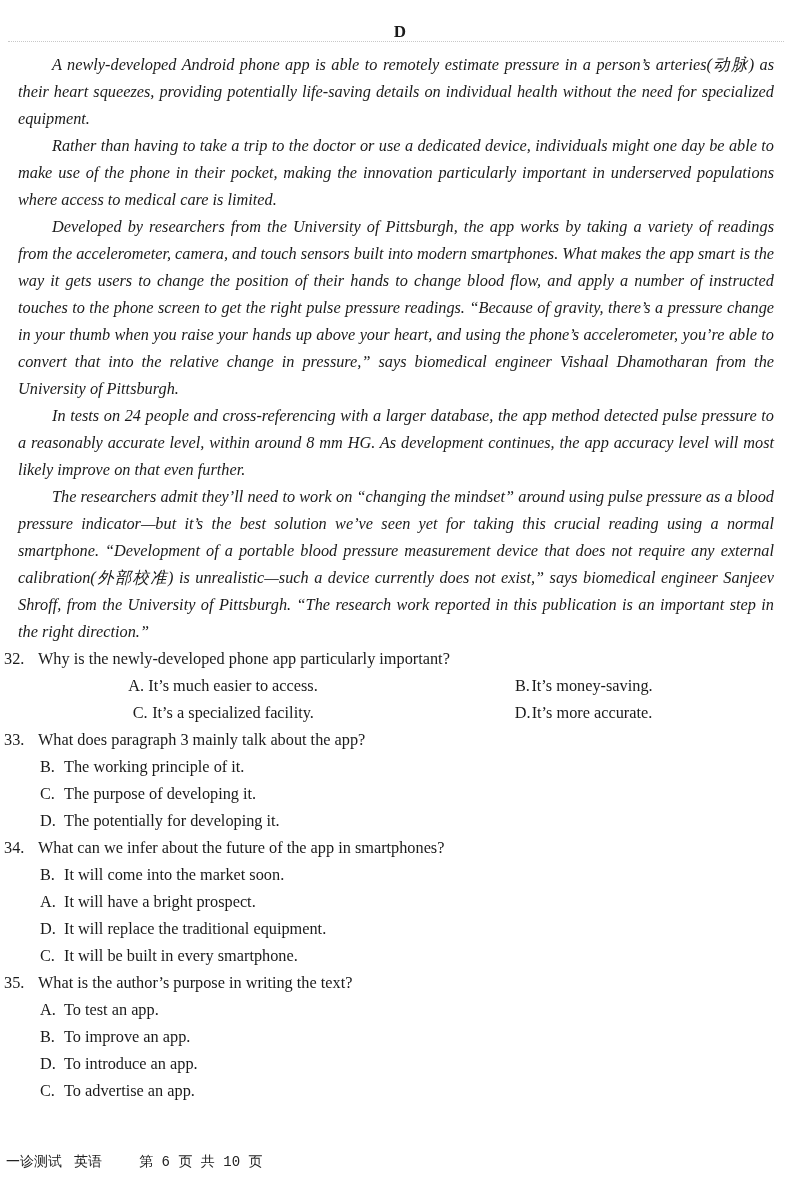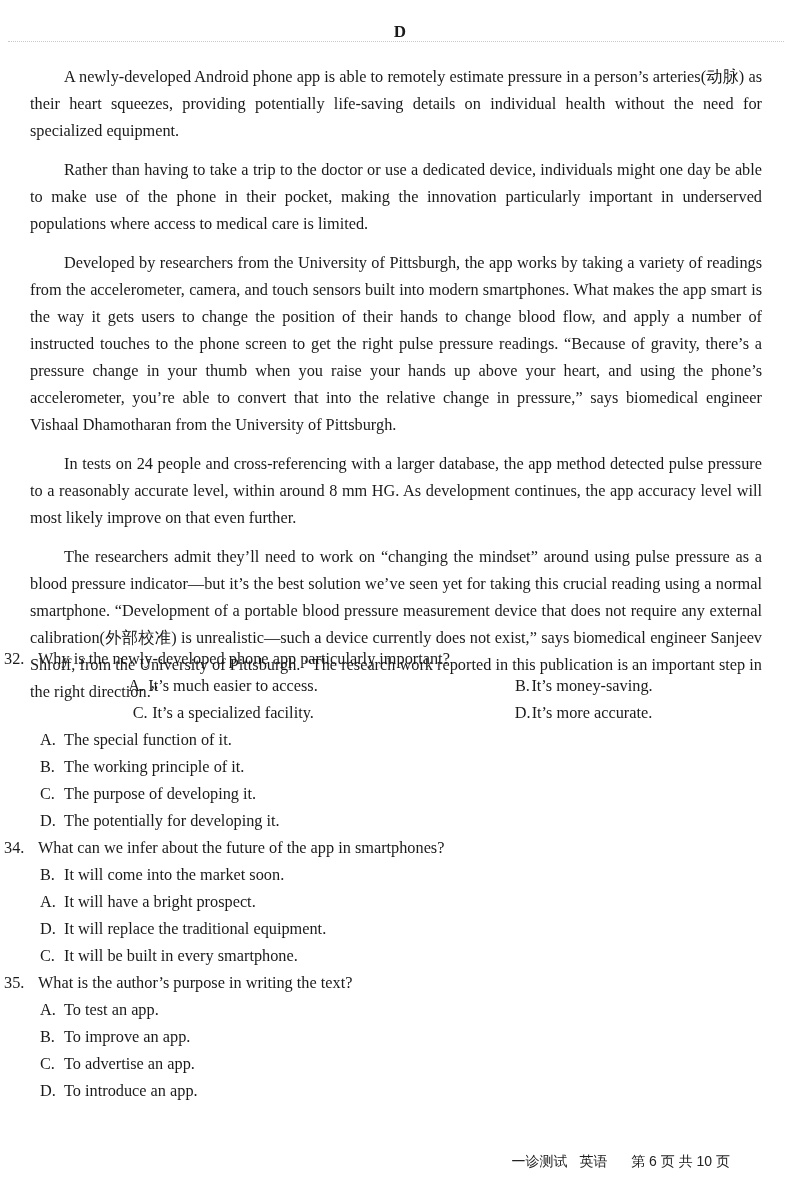--- a/index.html
+++ b/index.html
@@ -5,33 +5,33 @@
   html, body { margin: 0; padding: 0; background: #ffffff; }
   body { width: 800px; height: 1182px; position: relative; overflow: hidden;
          font-family: "Liberation Serif", "DejaVu Serif", serif; color: #1a1a1a; }
   .page { position: absolute; left: 0; top: 0; width: 800px; height: 1182px; }
   .section-letter { position: absolute; top: 22px; left: 0; width: 800px; text-align: center;
          font-weight: bold; font-size: 17px; }
   .rule { position: absolute; top: 41px; left: 8px; width: 776px; height: 0;
           border-top: 1px dotted #c8c8c8; }
   .passage { position: absolute; top: 51px; left: 18px; width: 756px; font-size: 16.3px;
              line-height: 27px; }
-  .passage p { margin: 12px; text-align: justify; text-indent: 34px; }
+  .passage p { margin: 0; text-align: justify; text-indent: 34px; font-style: italic; }
   .questions { position: absolute; top: 645px; left: 4px; width: 760px; font-size: 16.3px; }
   .q { margin: 0; }
   .q-stem { height: 27px; line-height: 27px; white-space: nowrap; }
   .q-num { display: inline-block; width: 34px; }
   .opt { height: 27px; line-height: 27px; padding-left: 36px; white-space: nowrap; }
   .opt-letter { display: inline-block; width: 24px; }
   .two-col { display: flex; text-align: center; }
   .two-col .opt { width: 364px; }
   .two-col .opt.right { padding-left: 0; }
   .two-col .opt.right .opt-letter { width: 18px; }
-  .footer { position: absolute; top: 1153px; left: 0; width: 736px; text-align: right;
-            font-family: Liberation Sans, sans-serif; font-size: 14px; color: #222; }
+  .footer { position: absolute; top: 1153px; left: 0; width: 736px; text-align: left;
+            font-family: Liberation Mono, monospace; font-size: 14px; color: #222; }
   .footer span { margin: 0 6px; }
 </style>
 </head>
 <body>
 
 <div class="page">
   <div class="section-letter">D</div>
   <div class="rule"></div>
 
   <div class="passage">
@@ -52,21 +52,23 @@
         <div class="opt"><span class="opt-letter">A.</span><span>It’s much easier to access.</span></div>
         <div class="opt right"><span class="opt-letter">B.</span><span>It’s money-saving.</span></div>
       </div>
       <div class="two-col">
         <div class="opt"><span class="opt-letter">C.</span><span>It’s a specialized facility.</span></div>
         <div class="opt right"><span class="opt-letter">D.</span><span>It’s more accurate.</span></div>
       </div>
     </div>
 
     <div class="q">
-      <div class="opt"><span class="opt-letter">A.</span><span>The special function of it.</span></div>
+      <div class="q-stem">
+        <span class="q-num">33.</span><span>What does paragraph 3 mainly talk about the app?</span>
+      </div>
       <div class="opt"><span class="opt-letter">B.</span><span>The working principle of it.</span></div>
       <div class="opt"><span class="opt-letter">C.</span><span>The purpose of developing it.</span></div>
       <div class="opt"><span class="opt-letter">D.</span><span>The potentially for developing it.</span></div>
     </div>
 
     <div class="q">
       <div class="q-stem">
         <span class="q-num">34.</span><span>What can we infer about the future of the app in smartphones?</span>
       </div>
       <div class="opt"><span class="opt-letter">B.</span><span>It will come into the market soon.</span></div>
@@ -74,21 +76,21 @@
       <div class="opt"><span class="opt-letter">D.</span><span>It will replace the traditional equipment.</span></div>
       <div class="opt"><span class="opt-letter">C.</span><span>It will be built in every smartphone.</span></div>
     </div>
 
     <div class="q">
       <div class="q-stem">
         <span class="q-num">35.</span><span>What is the author’s purpose in writing the text?</span>
       </div>
       <div class="opt"><span class="opt-letter">A.</span><span>To test an app.</span></div>
       <div class="opt"><span class="opt-letter">B.</span><span>To improve an app.</span></div>
+      <div class="opt"><span class="opt-letter">D.</span><span>To introduce an app.</span></div>
       <div class="opt"><span class="opt-letter">C.</span><span>To advertise an app.</span></div>
-      <div class="opt"><span class="opt-letter">D.</span><span>To introduce an app.</span></div>
     </div>
   </div>
 
   <div class="footer">
     <span>一诊测试</span><span>英语</span>&nbsp;&nbsp;&nbsp;<span>第 6 页 共 10 页</span>
   </div>
 </div>
 
 </body></html>

